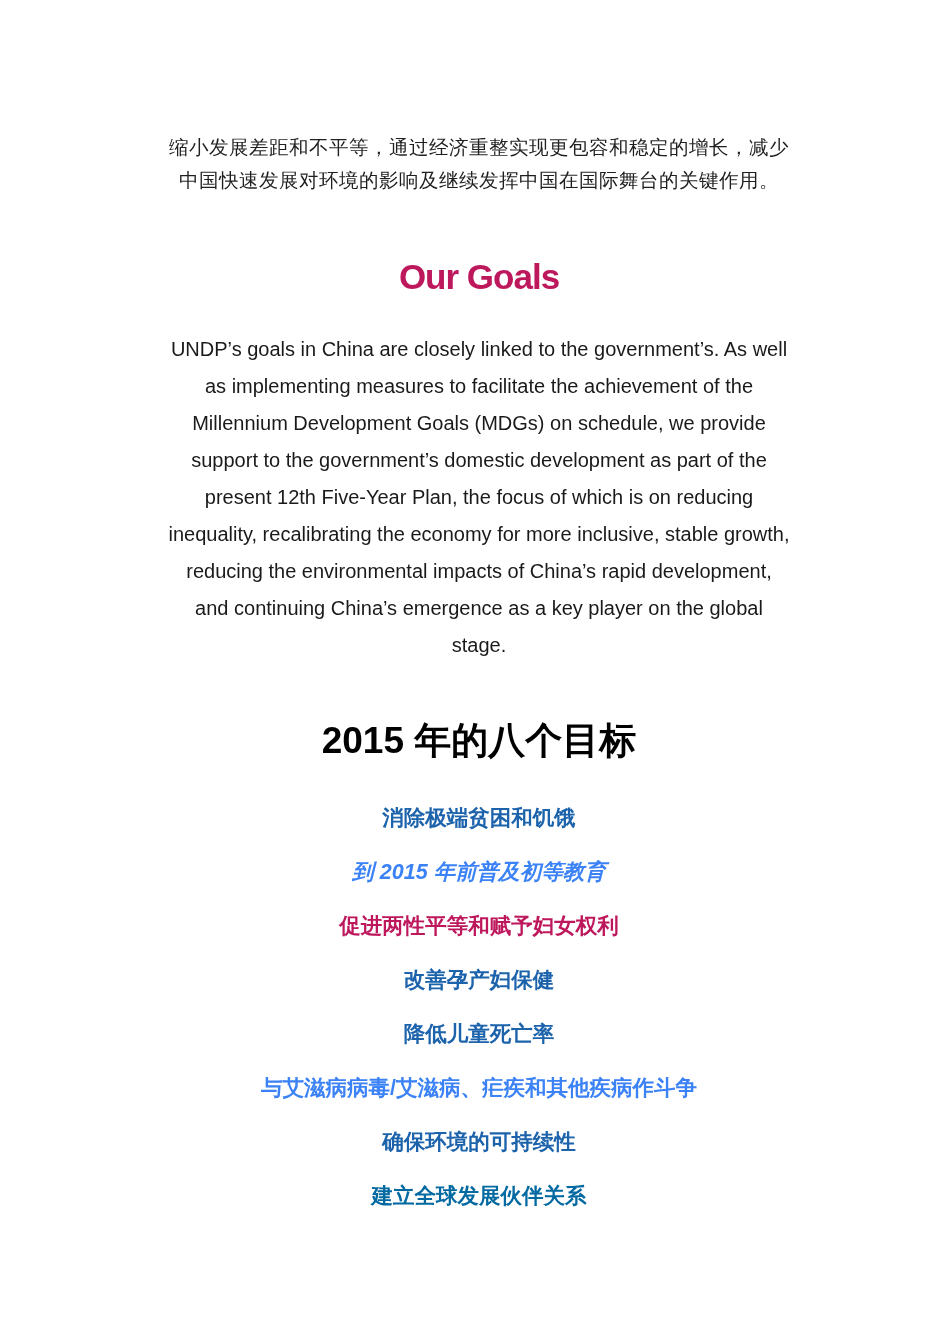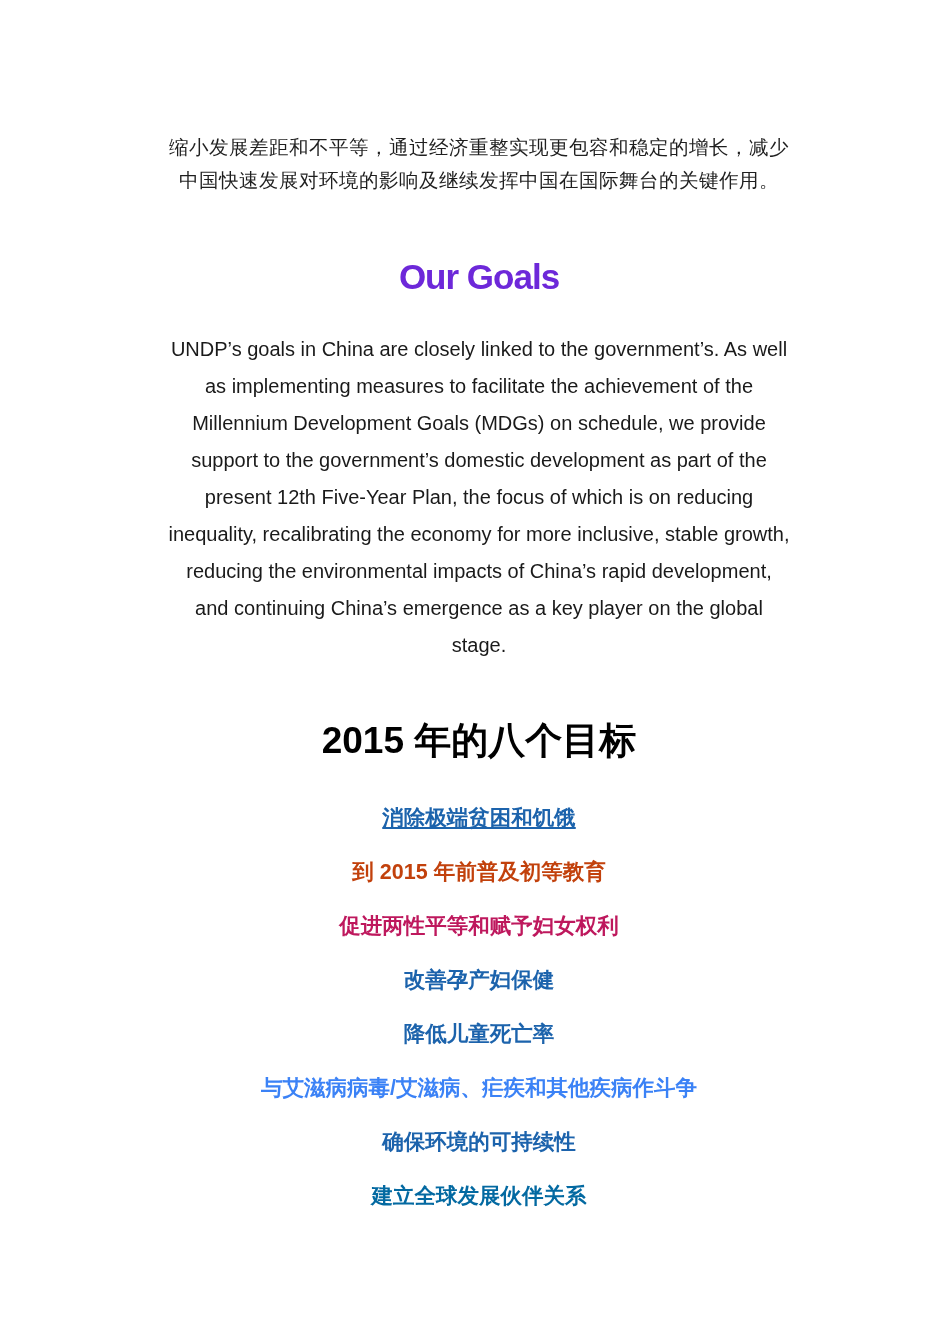--- a/index.html
+++ b/index.html
@@ -29,21 +29,21 @@
     line-height: 33px;
     color: #1f1f1f;
     letter-spacing: 0.5px;
   }
   .h-our-goals {
     margin: 0;
     margin-top: 60px;
     font-size: 35px;
     font-weight: bold;
     letter-spacing: -1px;
-    color: #6d28d9;
+    color: #be185d;
     font-family: "Liberation Sans", sans-serif;
   }
   .en-body {
     margin-top: 34px;
     font-size: 20px;
     line-height: 37px;
     color: #1a1a1a;
     width: 622px;
   }
   .h-2015 {
@@ -76,22 +76,22 @@
 
   <p class="cn-intro">缩小发展差距和不平等，通过经济重整实现更包容和稳定的增长，减少中国快速发展对环境的影响及继续发挥中国在国际舞台的关键作用。</p>
 
   <h1 class="h-our-goals">Our Goals</h1>
 
   <p class="en-body">UNDP’s goals in China are closely linked to the government’s. As well as implementing measures to facilitate the achievement of the Millennium Development Goals (MDGs) on schedule, we provide support to the government’s domestic development as part of the present 12th Five-Year Plan, the focus of which is on reducing inequality, recalibrating the economy for more inclusive, stable growth, reducing the environmental impacts of China’s rapid development, and continuing China’s emergence as a key player on the global stage.</p>
 
   <h1 class="h-2015">2015 年的八个目标</h1>
 
   <div class="goal-list">
-    <a class="goal-item" style="color: rgb(28, 99, 172); text-decoration: underline;">消除极端贫困和饥饿</a>
-    <a class="goal-item" style="color: #c2410c;">到 2015 年前普及初等教育</a>
+    <a class="goal-item" style="color: rgb(28, 99, 172);">消除极端贫困和饥饿</a>
+    <a class="goal-item" style="color: #3b82f6; font-style: italic;">到 2015 年前普及初等教育</a>
     <a class="goal-item" style="color: #be185d;">促进两性平等和赋予妇女权利</a>
     <a class="goal-item" style="color: rgb(28, 99, 172);">改善孕产妇保健</a>
     <a class="goal-item" style="color: rgb(28, 99, 172);">降低儿童死亡率</a>
     <a class="goal-item" style="color: #3b82f6;">与艾滋病病毒/艾滋病、疟疾和其他疾病作斗争</a>
     <a class="goal-item" style="color: rgb(28, 99, 172);">确保环境的可持续性</a>
     <a class="goal-item" style="color: #0369a1;">建立全球发展伙伴关系</a>
   </div>
 
 </div>
 

